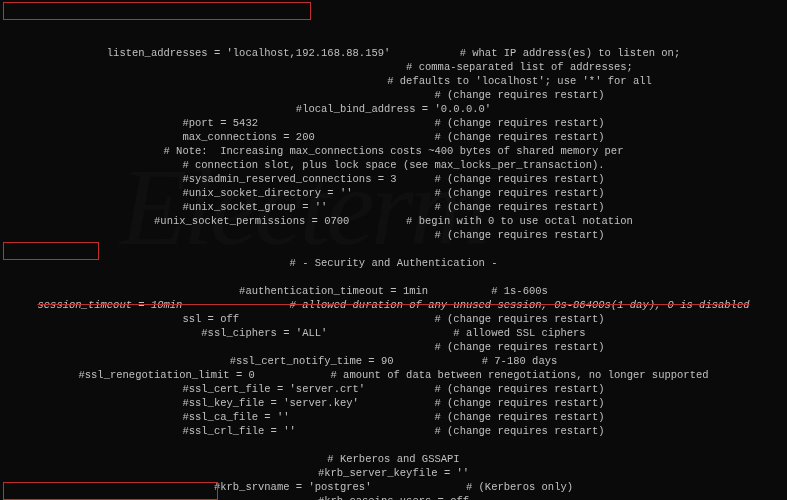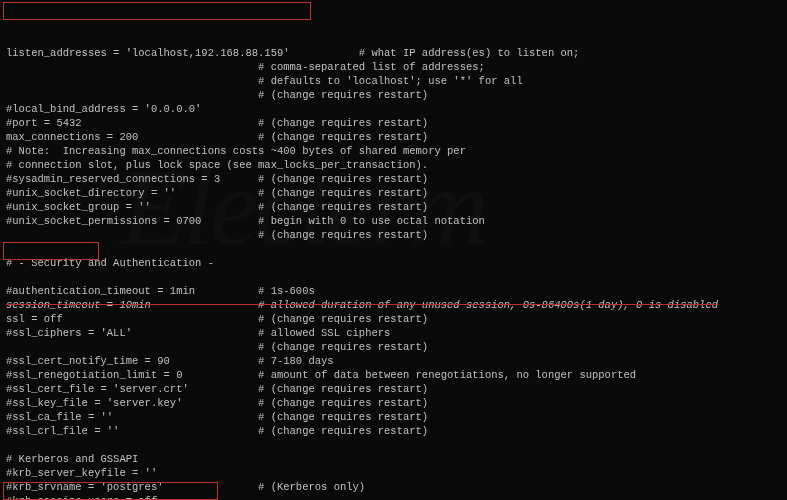--- a/index.html
+++ b/index.html
@@ -14,20 +14,21 @@
     line-height: 14px;
     overflow: hidden;
   }
   .terminal {
     padding: 4px 6px;
     white-space: pre;
     position: relative;
   }
   .line {
     display: block;
+    text-align: center;
   }
   .highlight-box {
     border: 1px solid #c03030;
     position: absolute;
     pointer-events: none;
   }
   .strike {
     text-decoration: line-through;
     text-decoration-color: #c03030;
     font-style: italic;

